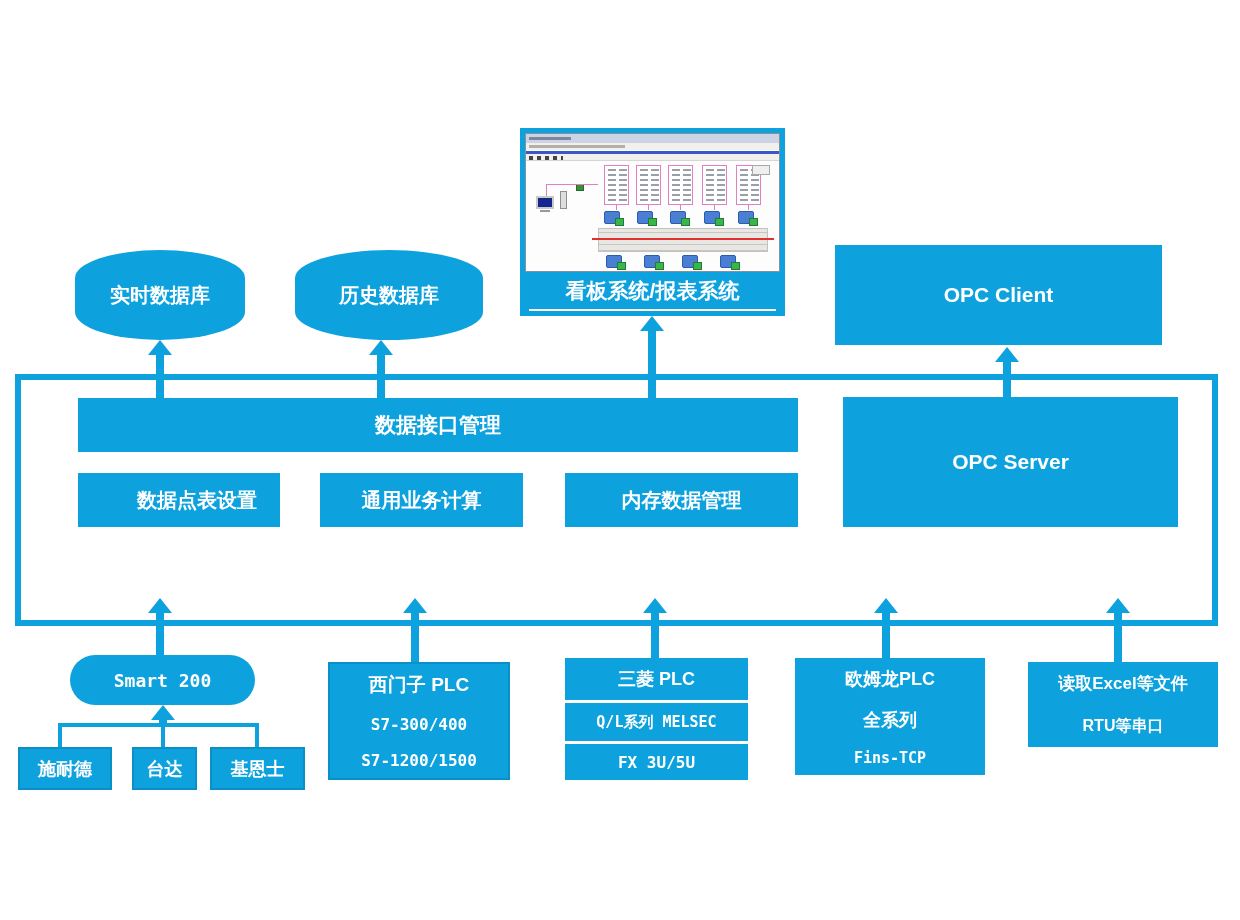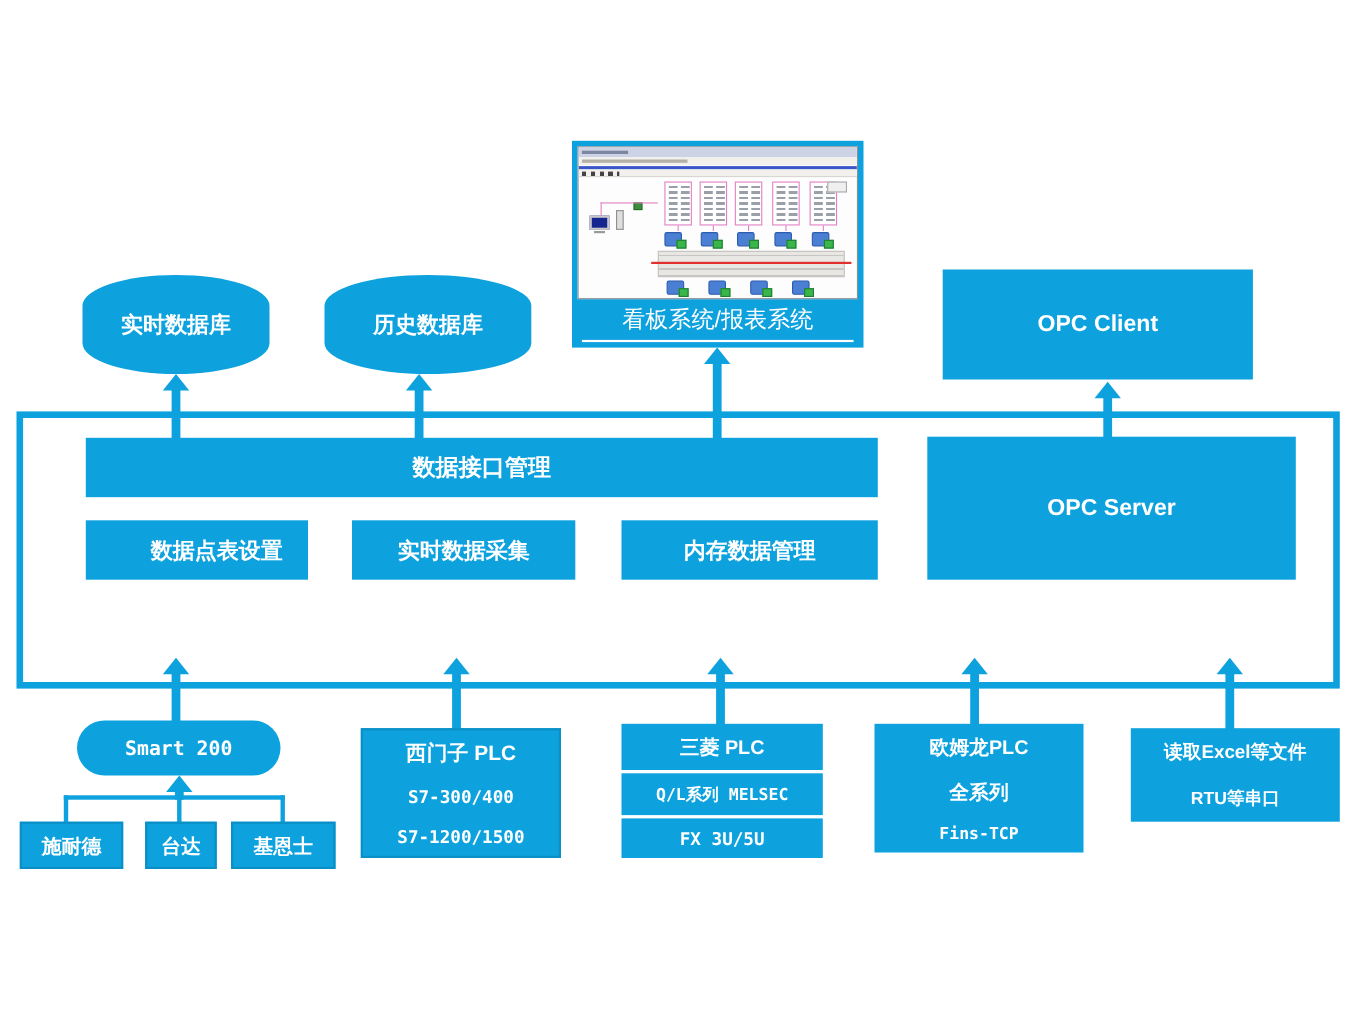--- a/index.html
+++ b/index.html
@@ -76,21 +76,21 @@
   .mini-redline{position:absolute;left:66px;top:104px;width:182px;height:2px;background:#e03030;}
   .mini-monitor{position:absolute;left:10px;top:62px;width:18px;height:13px;background:#15278f;border:2px solid #c9c9c9;}
   .mini-monitor-stand{position:absolute;left:14px;top:76px;width:10px;height:2px;background:#9a9a9a;}
   .mini-tower{position:absolute;left:34px;top:57px;width:7px;height:18px;background:#dedede;border:1px solid #8f8f8f;}
   .mini-module{position:absolute;left:50px;top:50px;width:8px;height:7px;background:#3a8f3a;border:1px solid #256b25;}
   .mini-pink-h{position:absolute;left:20px;top:50px;width:52px;height:1px;background:#e27fc3;}
   .mini-pink-v{position:absolute;left:20px;top:50px;width:1px;height:12px;background:#e27fc3;}
   .mini-legend{position:absolute;right:9px;top:31px;width:18px;height:10px;background:#efefef;border:1px solid #a8a8a8;}
   .kanban-caption{
     position:absolute;left:0;right:0;top:148px;height:30px;
-    color:#fff;font-weight:normal;font-size:21px;text-align:center;line-height:30px;
+    color:#fff;font-weight:bold;font-size:21px;text-align:center;line-height:30px;
   }
   .kanban-underline{position:absolute;left:9px;right:9px;top:181px;height:2px;background:#fff;}
 </style>
 </head>
 <body>
 
 <div class="stage">
 
   <div class="abs cyl" style="left:75px;top:250px;width:170px;height:90px;text-align:center;">
     <span>实时数据库</span>
@@ -183,21 +183,21 @@
       <div class="mini-tower"></div>
       <div class="mini-module"></div>
       <div class="mini-pink-h"></div>
       <div class="mini-pink-v"></div>
       <div class="mini-legend"></div>
     </div>
     <div class="kanban-caption">看板系统/报表系统</div>
     <div class="kanban-underline"></div>
   </div>
 
-  <div class="abs blue-box" style="left:835px;top:245px;width:282px;height:100px;font-size:21px;margin-left:22px;">
+  <div class="abs blue-box" style="left:835px;top:245px;width:327px;height:100px;font-size:21px;">
     <span>OPC Client</span>
   </div>
 
   <div class="arrow" style="left:148px;top:340px;height:62px;">
       <div class="head"></div>
       <div class="shaft"></div>
     </div>
   <div class="arrow" style="left:369px;top:340px;height:62px;">
       <div class="head"></div>
       <div class="shaft"></div>
@@ -214,21 +214,21 @@
   <div class="abs container-frame" style="left:15px;top:374px;width:1203px;height:252px;"></div>
 
   <div class="abs blue-box" style="left:78px;top:398px;width:720px;height:54px;font-size:21px;">
     <span>数据接口管理</span>
   </div>
 
   <div class="abs blue-box" style="left:78px;top:473px;width:202px;height:54px;font-size:20px;padding-left:36px;">
     <span>数据点表设置</span>
   </div>
   <div class="abs blue-box" style="left:320px;top:473px;width:203px;height:54px;font-size:20px;">
-    <span>实时数据采集</span>
+    <span>通用业务计算</span>
   </div>
   <div class="abs blue-box" style="left:565px;top:473px;width:233px;height:54px;font-size:20px;">
     <span>内存数据管理</span>
   </div>
 
   <div class="abs blue-box" style="left:843px;top:397px;width:335px;height:130px;font-size:21px;">
     <span>OPC Server</span>
   </div>
 
 

